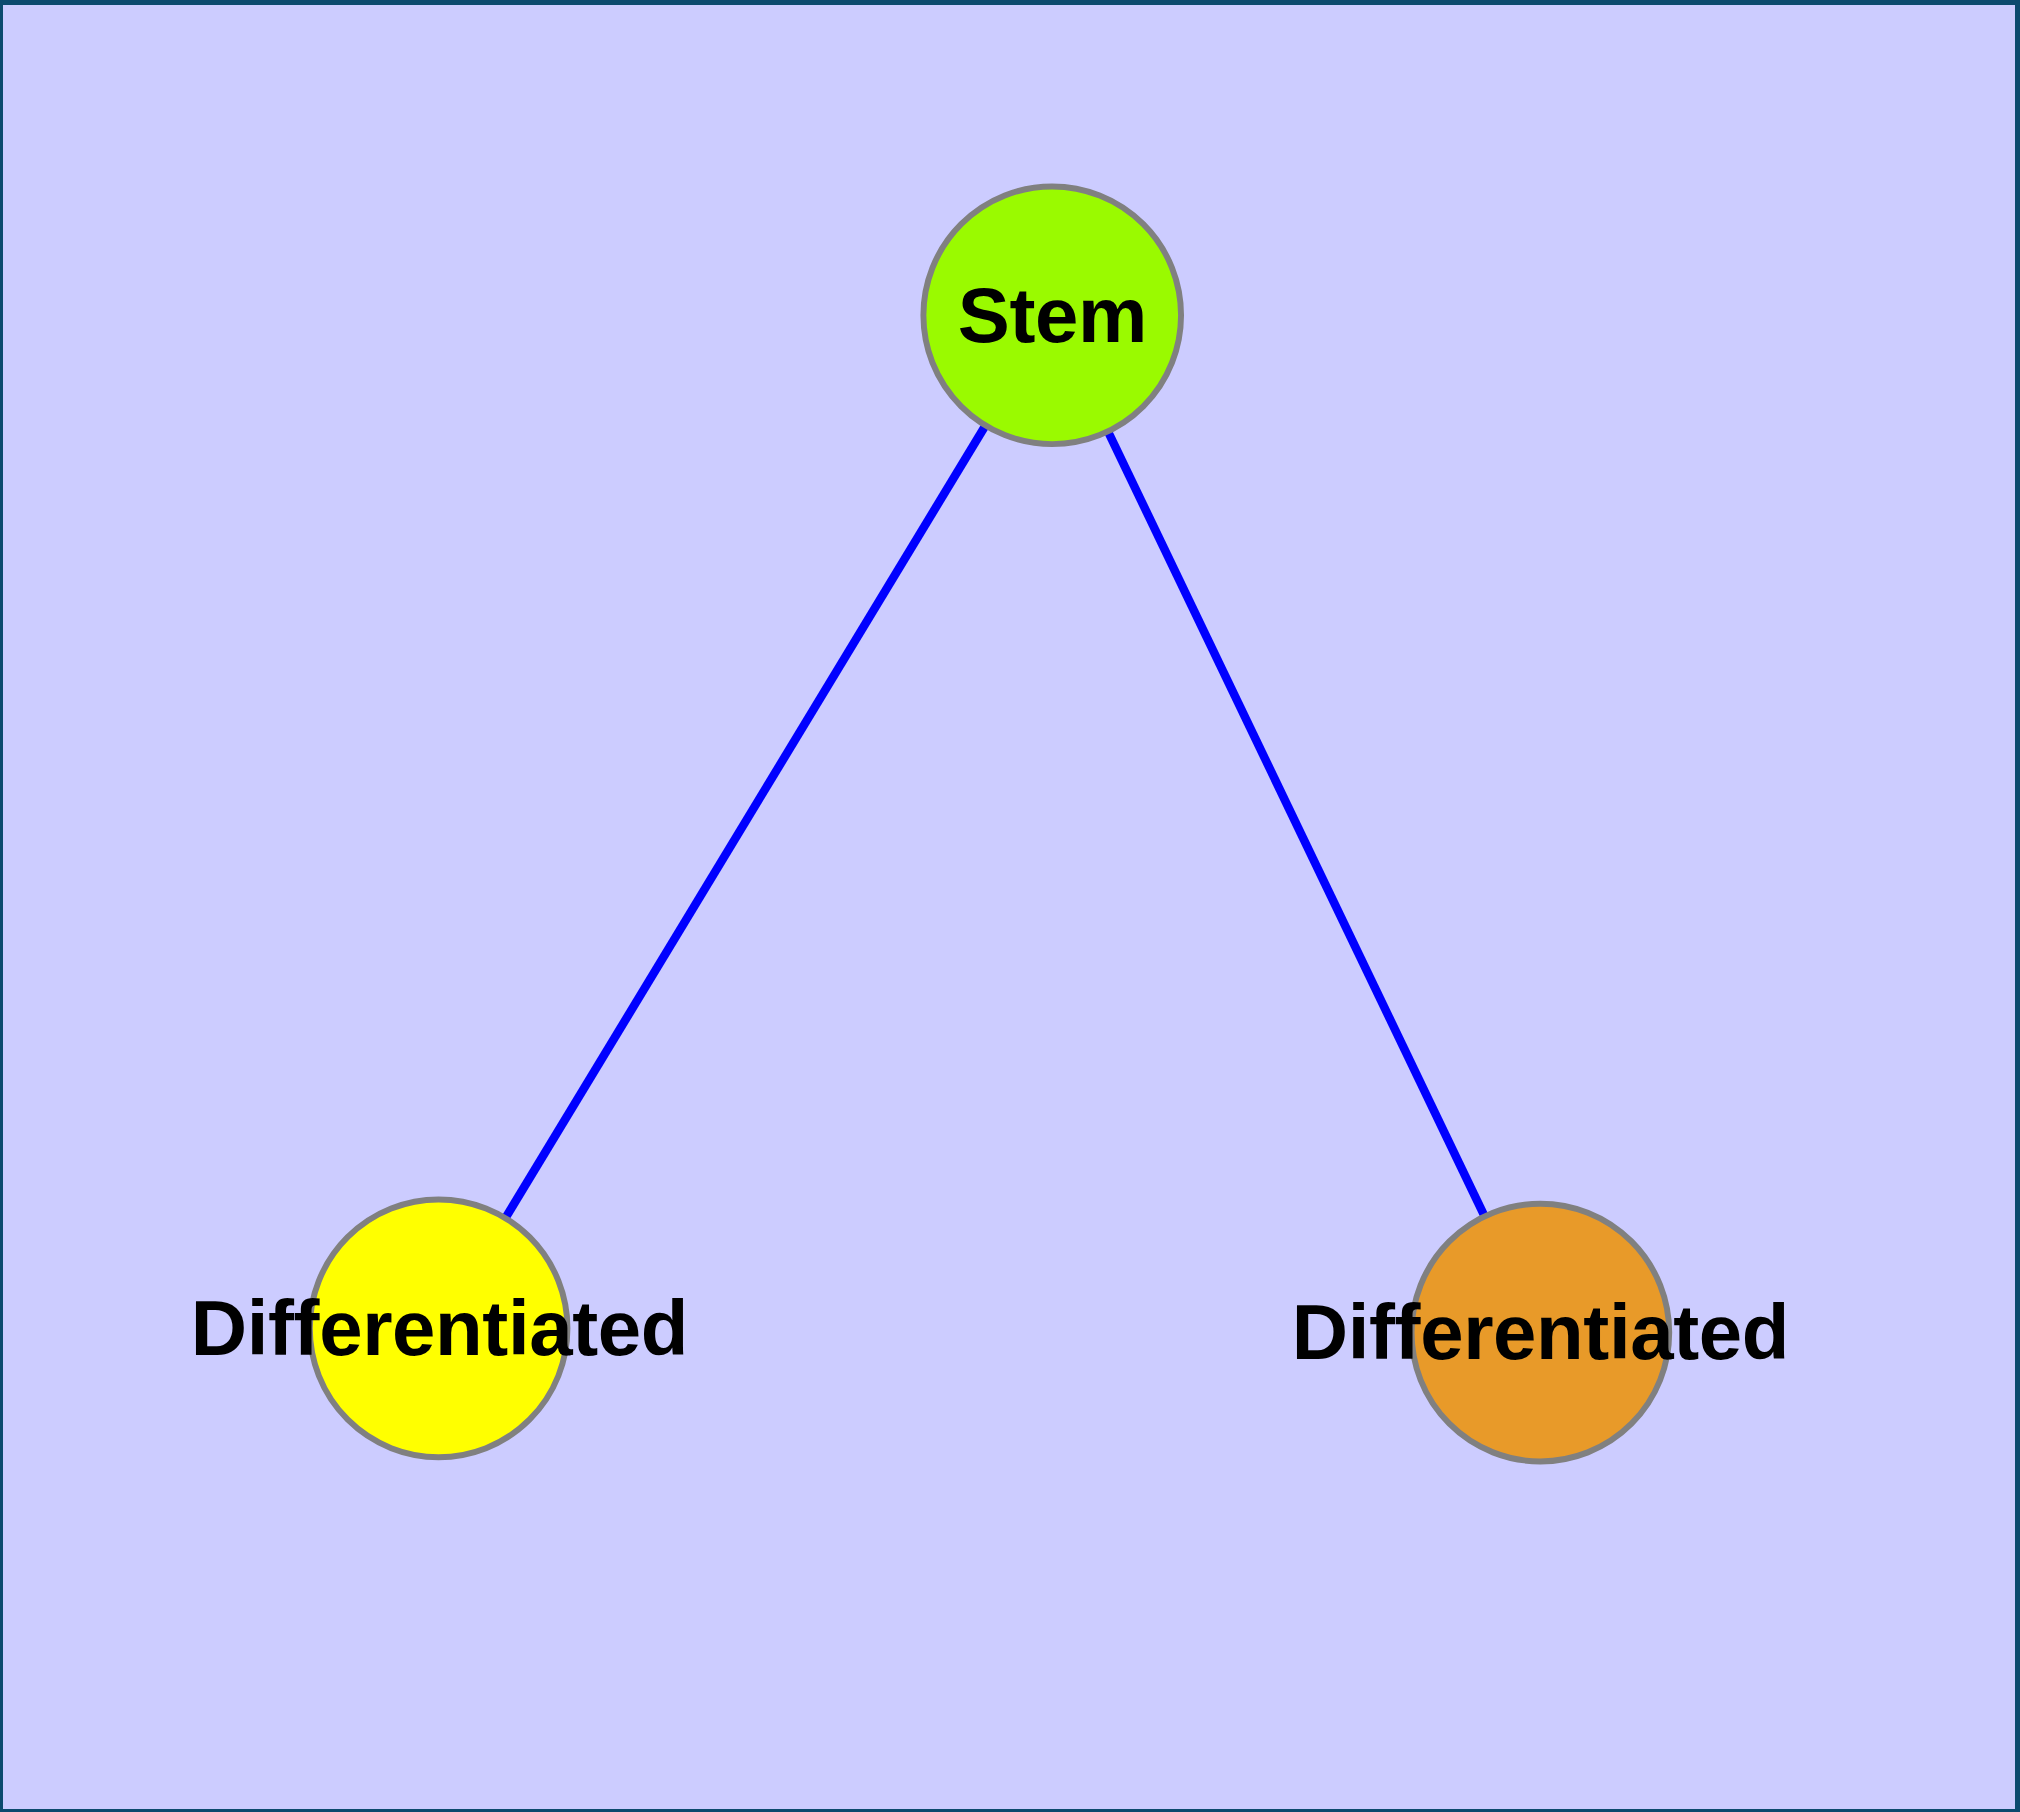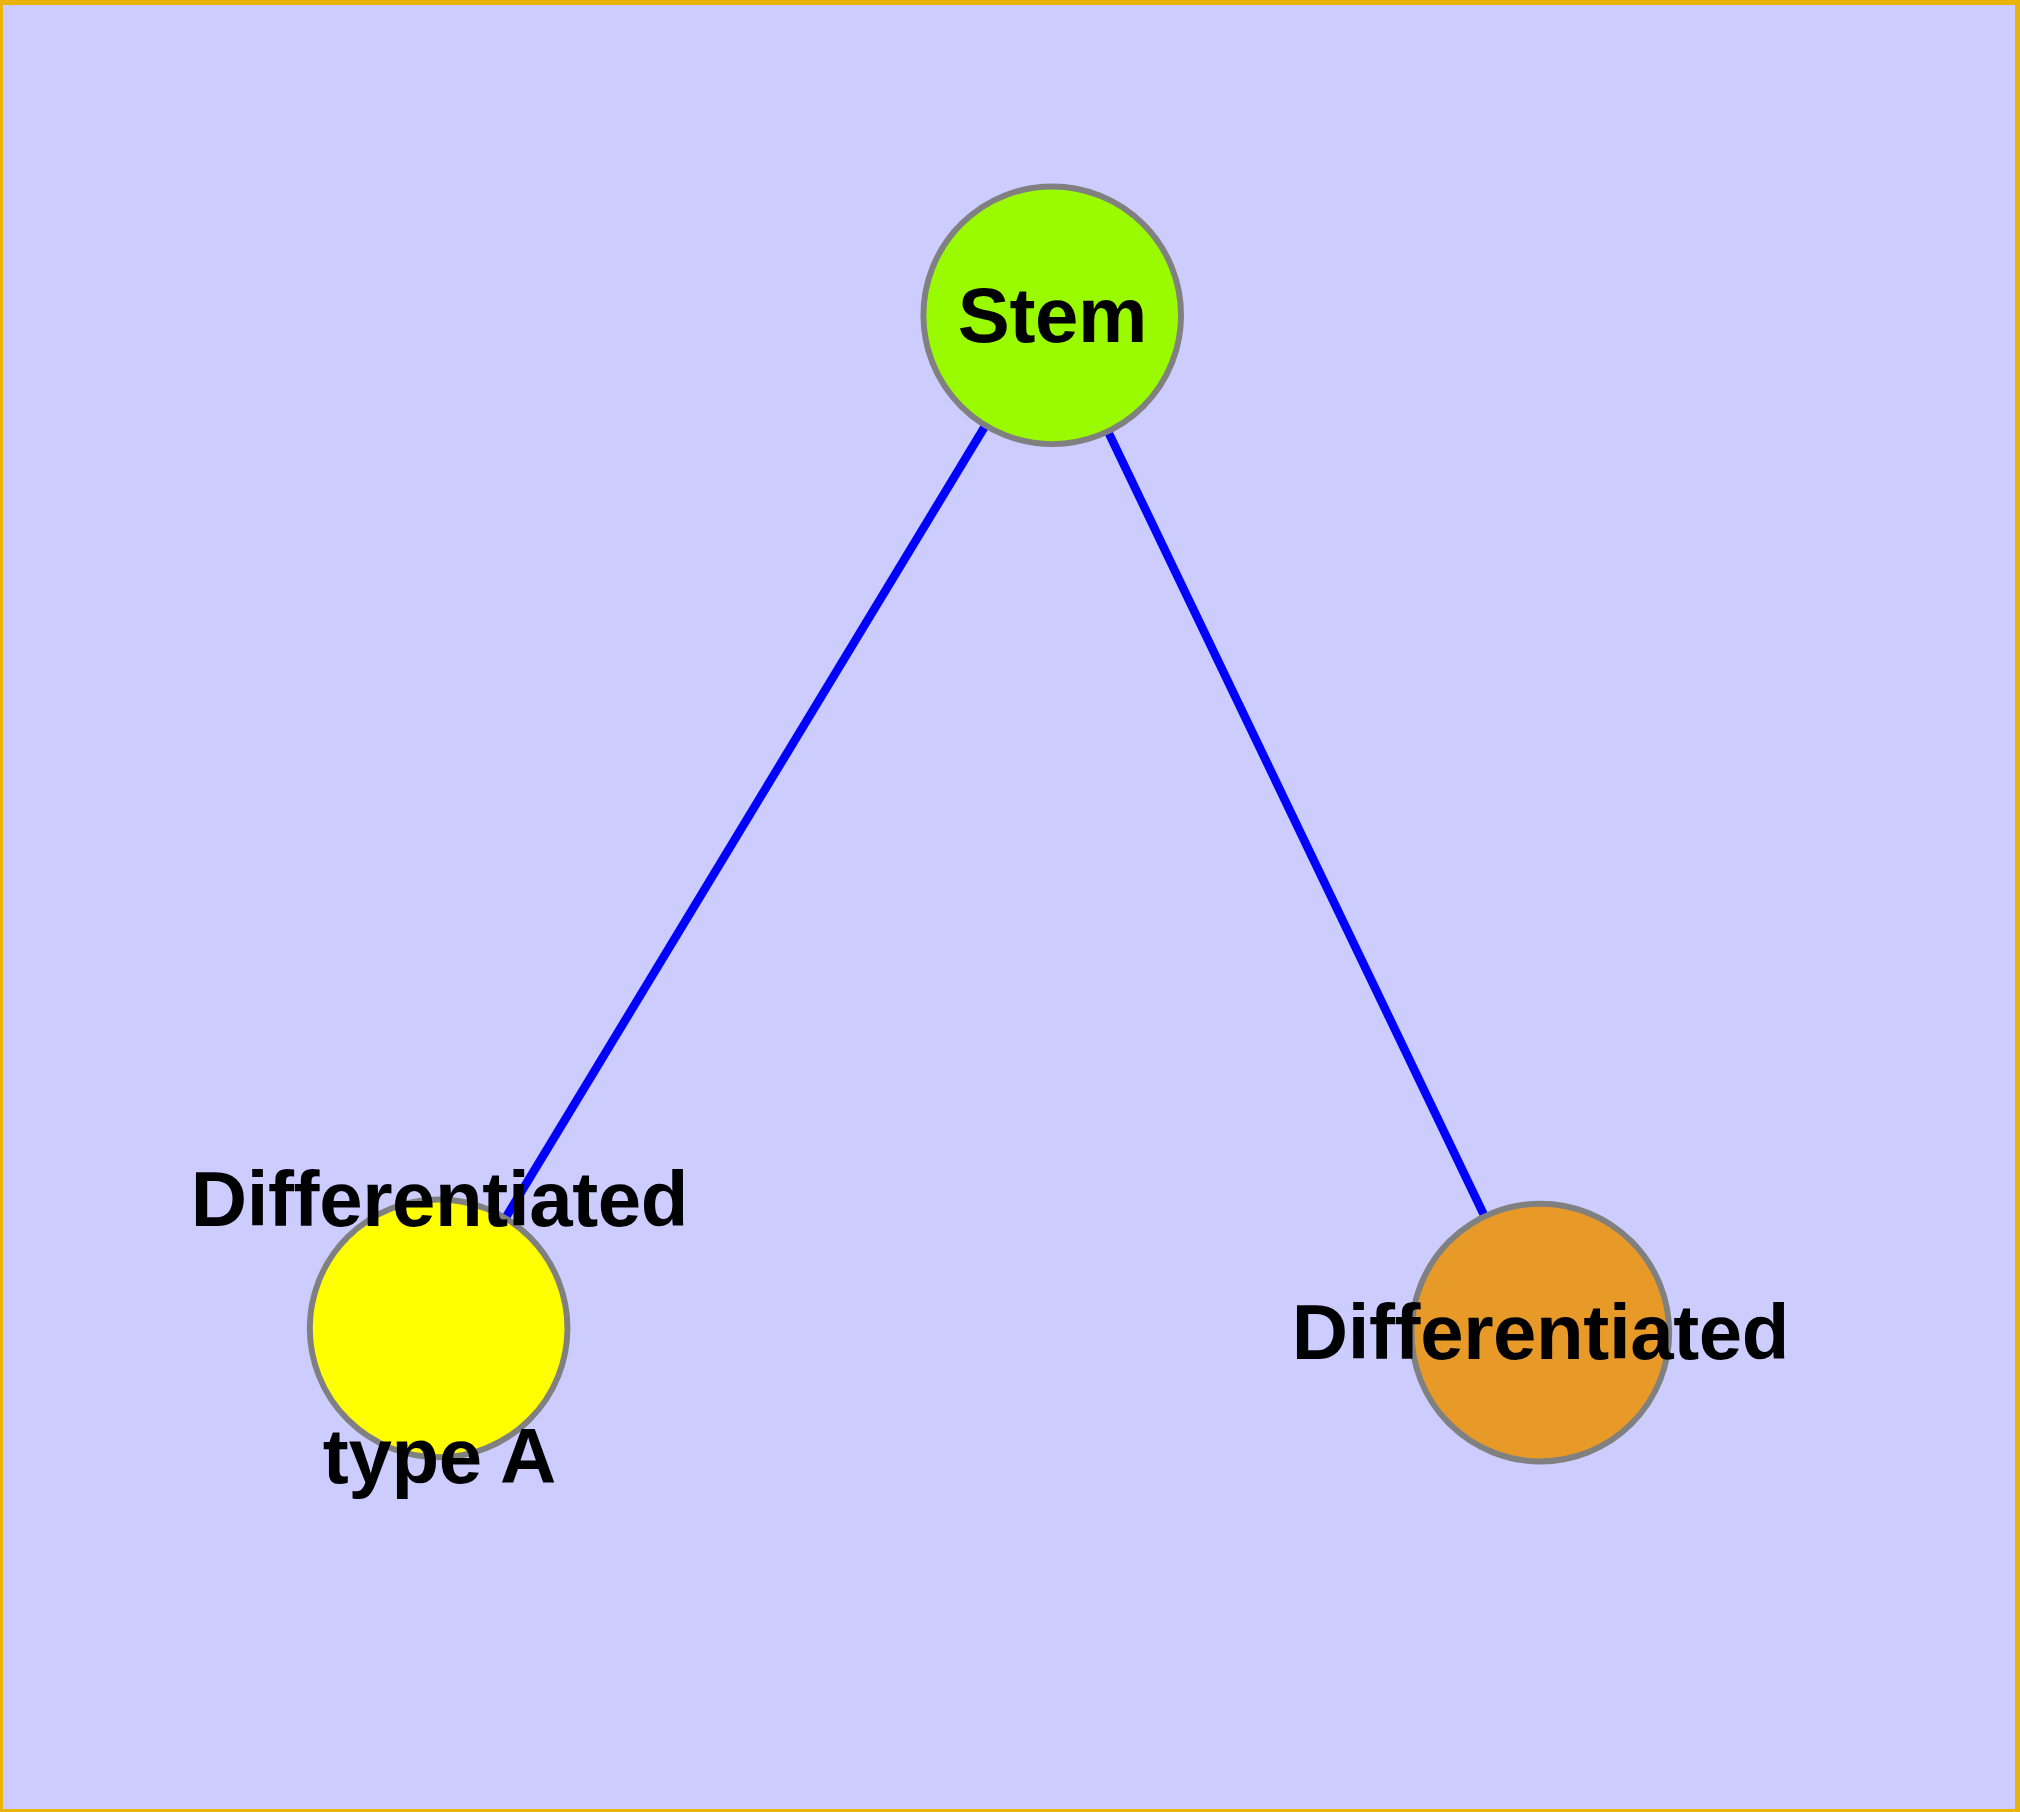--- a/index.html
+++ b/index.html
@@ -4,21 +4,21 @@
 <style>
   html, body {
     margin: 0;
     padding: 0;
     background: #ffffff;
   }
   #stage {
     position: relative;
     width: 2021px;
     height: 1812px;
-    background: #eab308;
+    background: #0c4a6e;
     overflow: hidden;
     font-family: "Liberation Sans", "DejaVu Sans", sans-serif;
   }
   #canvas {
     position: absolute;
     left: 3.4px;
     top: 5.1px;
     width: 2012px;
     height: 1804px;
     background: #ccccff;
@@ -62,21 +62,20 @@
         <circle id="node-diff-b" cx="1814" cy="1566" r="152" fill="#e89a29" stroke="#808080" stroke-width="7"></circle>
       </g>
     </svg>
 
     <div class="node-label" id="label-stem" style="left: 1049px; top: 310px; font-size: 78px;">
       <div>Stem</div>
     </div>
 
     <div class="node-label" id="label-diff-a" style="left: 436px; top: 1323px; font-size: 78px;">
       <div>Differentiated</div>
-      <div>type A</div>
     </div>
 
     <div class="node-label" id="label-diff-b" style="left: 1537px; top: 1327px; font-size: 78px;">
       <div>Differentiated</div>
     </div>
 
   </div>
 </div>
 
 

